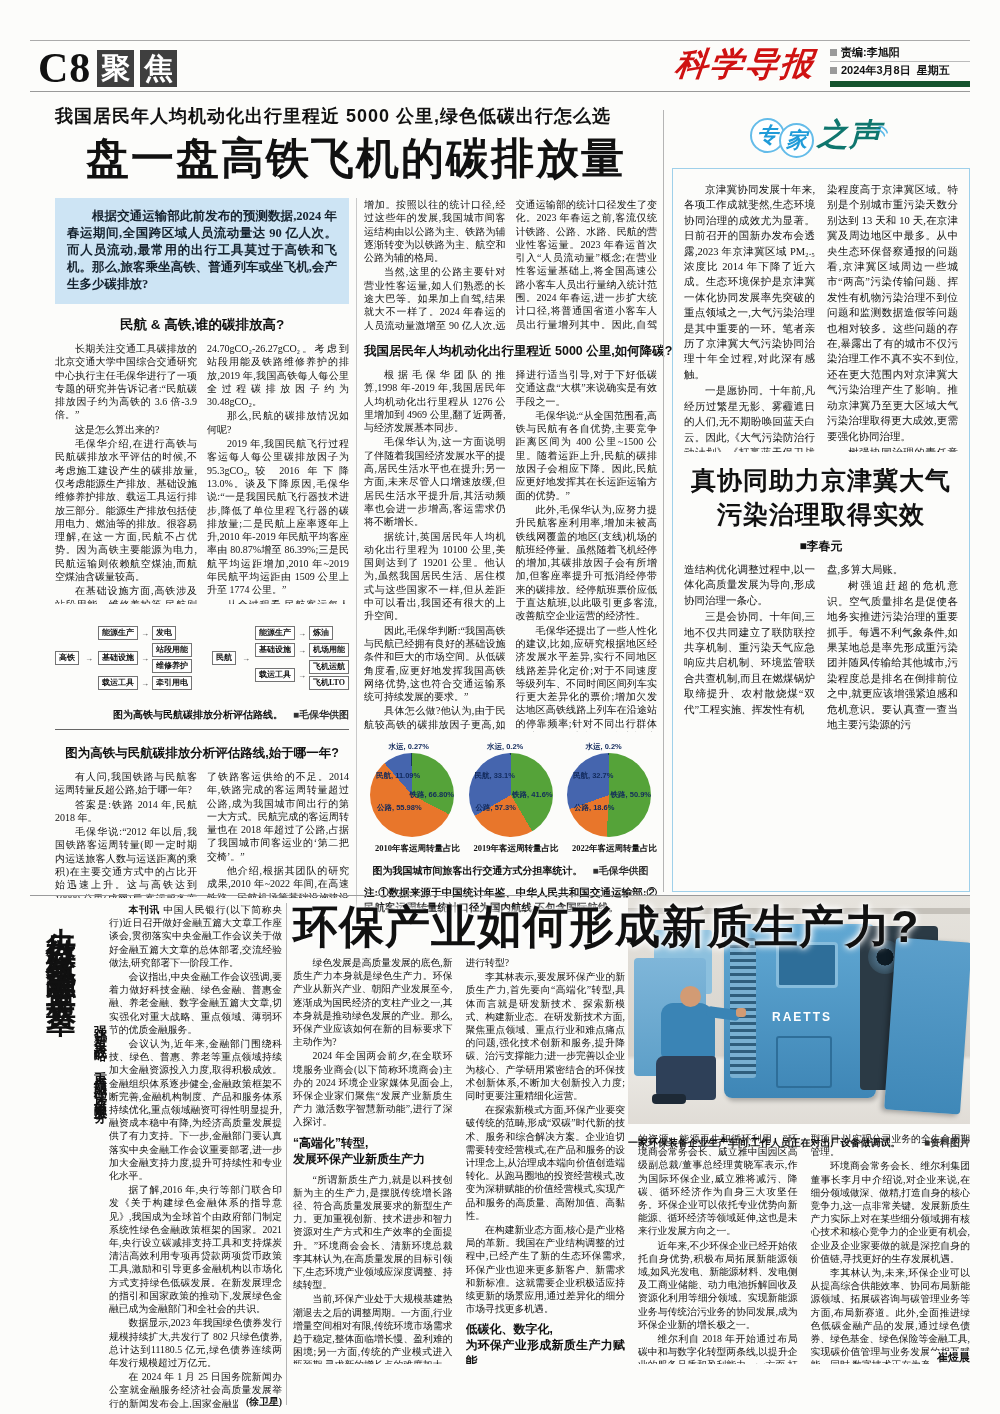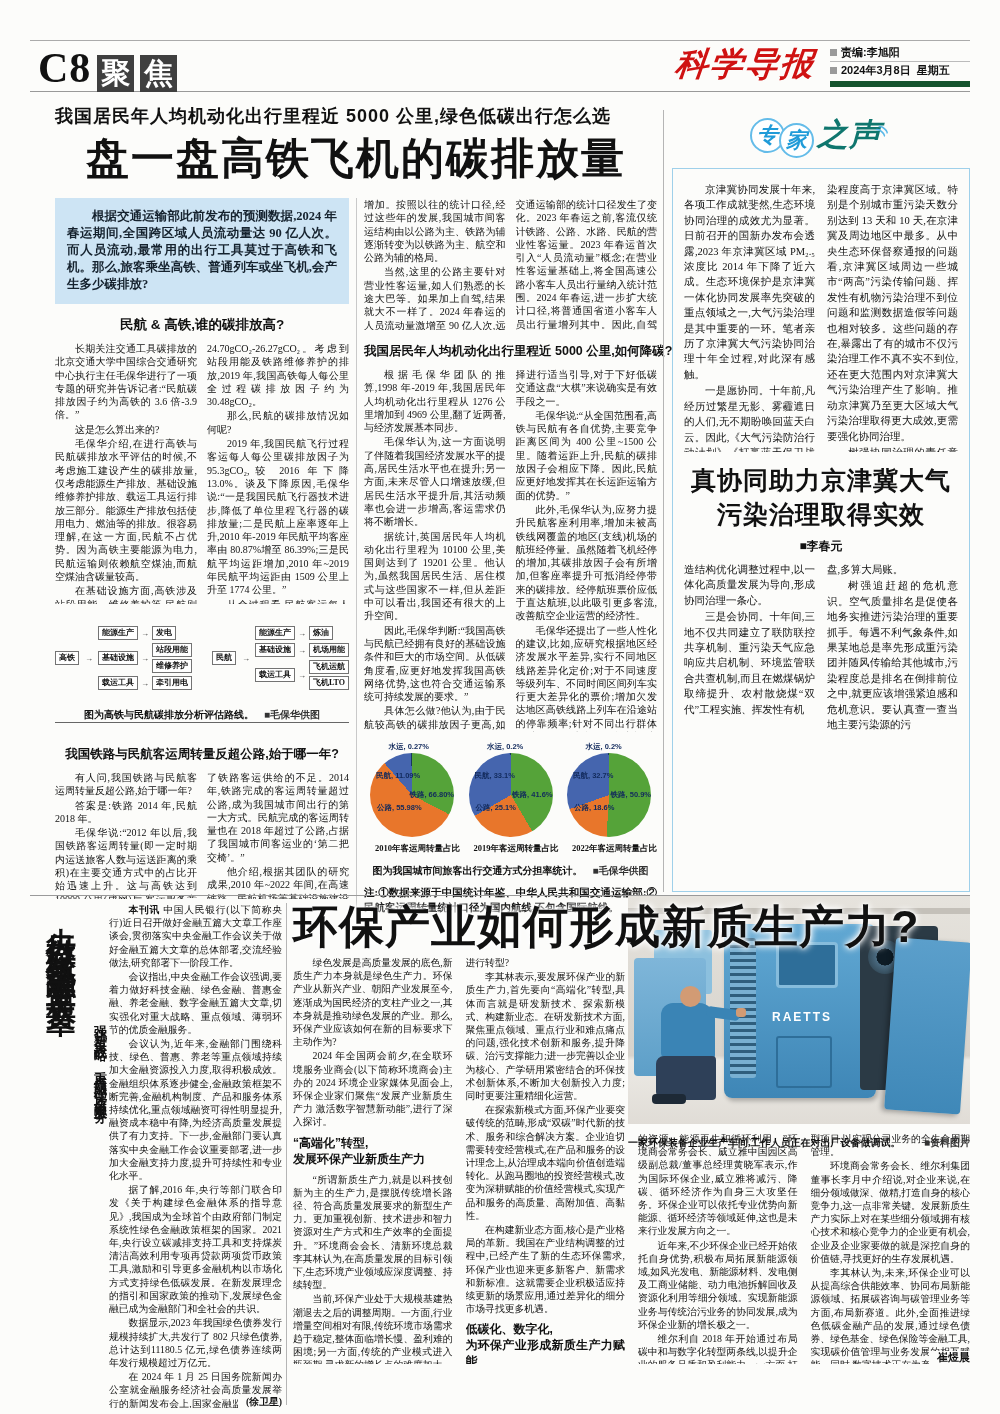--- a/index.html
+++ b/index.html
@@ -4,21 +4,21 @@
 <style>
 *{box-sizing:border-box;margin:0;padding:0}
 body{width:1000px;height:1414px;position:relative;background:#fcfcfa;color:#111;
   font-family:"Liberation Serif","DejaVu Serif",serif;overflow:hidden}
 .sans{font-family:"Liberation Sans","DejaVu Sans",sans-serif}
 p{margin:0 0 1px 0;text-indent:2em}
 .flush p:first-child{text-indent:0}
 
 #header{position:absolute;left:30px;top:26px;width:940px;height:66px;border-bottom:1px solid #999}
 .hdr-topline{position:absolute;left:0;top:14px;width:940px;border-top:1px solid #aaa}
-.hdr-left{position:absolute;left:8px;top:18px;display:flex;align-items:flex-end}
+.hdr-left{position:absolute;left:8px;top:18px;display:flex;align-items:center}
 .pageno{font-size:42px;font-weight:700;letter-spacing:1px}
 .blk{display:inline-block;width:37px;height:37px;background:#3f3f3f;color:#fff;
   font:900 29px/37px "Liberation Sans","DejaVu Sans",sans-serif;text-align:center;margin-left:6px}
 .masthead{position:absolute;right:155px;top:16px;color:#cf1212;
   font:italic 900 33px "Liberation Serif","DejaVu Serif",serif;transform:skewX(-6deg);letter-spacing:2px}
 .hdr-info{position:absolute;right:0;top:18px;width:140px;font:700 11px/17px "Liberation Sans","DejaVu Sans",sans-serif;border-bottom:6px solid #14532d;padding-bottom:2px}
 .hdr-info .row1{border-bottom:1px solid #bbb}
 .sq{display:inline-block;width:7px;height:7px;background:#9a9a9a;margin-right:4px}
 
 .vline{position:absolute;border-left:1px solid #b5b5b5}
@@ -41,22 +41,22 @@
 .h-sec3{height:364px}
 
 .diagram-row{display:flex;gap:10px;justify-content:space-between;margin:8px 0 4px;height:92px;align-items:center}
 .tree{display:flex;align-items:center;gap:5px}
 .tbox{border:1px solid #737373;background:#fff;font:700 8px/10px "Liberation Serif",serif;padding:1px 3px;white-space:nowrap}
 .troot{margin-right:1px}
 .tbranches{display:flex;flex-direction:column;gap:3px}
 .tbr{display:flex;align-items:center;gap:3px}
 .tarrow{font-size:8px;color:#333}
 .tleaves{display:flex;flex-direction:column;gap:2px}
-.caption-line{display:flex;justify-content:center;gap:10px;font:700 10px/14px "Liberation Serif",serif;
-  border-bottom:1px solid #666;margin-bottom:22px}
+.caption-line{display:flex;justify-content:flex-end;gap:10px;font:700 10px/14px "Liberation Serif",serif;
+  padding-bottom:7px;border-bottom:1px solid #666;margin-bottom:14px}
 .credit{color:#333}
 
 .pies{display:flex;justify-content:space-between;margin-top:8px}
 .pie-block{width:96px}
 .pie{width:84px;height:84px;border-radius:50%;position:relative;margin:13px auto 5px}
 .pie-label{position:absolute;font:700 7.5px/9px "Liberation Sans","DejaVu Sans",sans-serif;color:#122a5c;white-space:nowrap}
 .pl0{right:0;top:44%}.pl1{left:7px;top:60%}.pl2{left:6px;top:21%}.pl3{left:22%;top:-11px}
 .pie-title{font:700 8.5px/12px "Liberation Serif",serif;text-align:right;white-space:nowrap}
 .charts-caption{display:flex;justify-content:center;gap:10px;font:700 10px/14px "Liberation Serif",serif;margin-top:10px}
 .charts-note{font:700 10.5px/15px "Liberation Serif",serif;margin-top:7px;text-align:justify}
@@ -211,21 +211,21 @@
                   <div class="tbox">飞机LTO</div>
                 </div>
               </div>
             </div>
           </div>
       </div>
       <div class="caption-line">
         <span>图为高铁与民航碳排放分析评估路线。</span>
         <span class="credit">■毛保华供图</span>
       </div>
-      <div class="sec-head tight">我国铁路与民航客运周转量反超公路,始于哪一年?</div>
+      <div class="sec-head tight">图为高铁与民航碳排放分析评估路线,始于哪一年?</div>
       <div class="cols2 h-sec2">
         <div>
             <p>有人问,我国铁路与民航客运周转量反超公路,始于哪一年?</p>
             <p>答案是:铁路 2014 年,民航 2018 年。</p>
             <p>毛保华说:“2012 年以后,我国铁路客运周转量(即一定时期内运送旅客人数与运送距离的乘积)在主要交通方式中的占比开始迅速上升。这与高铁达到 10000 公里(成网)后,客运服务竞争力显著增强有关。2012 年以后,我国高铁网络发展迅速,极大地弥补</p>
           </div>
         <div class="flush">
             <p>了铁路客运供给的不足。2014 年,铁路完成的客运周转量超过公路,成为我国城市间出行的第一大方式。民航完成的客运周转量也在 2018 年超过了公路,占据了我国城市间客运业的‘第二把交椅’。”</p>
             <p>他介绍,根据其团队的研究成果,2010 年~2022 年间,在高速铁路、民航机场等基础设施建设与经济持续增长的背景下,我国民航和铁路客运周转量占比持续</p>
           </div>
@@ -263,21 +263,21 @@
               <span class="pie-label pl0">铁路, 66.80%</span>
               <span class="pie-label pl1">公路, 55.98%</span>
               <span class="pie-label pl2">民航, 11.09%</span>
               <span class="pie-label pl3">水运, 0.27%</span>
             </div>
           <div class="pie-title">2010年客运周转量占比</div>
         </div>
         <div class="pie-block">
           <div class="pie" style="background: conic-gradient(rgb(85, 163, 57) 0%, rgb(85, 163, 57) 41.6%, rgb(232, 118, 43) 41.6%, rgb(232, 118, 43) 66.7%, rgb(69, 101, 174) 66.7%, rgb(69, 101, 174) 99.8%, rgb(23, 55, 94) 99.8%, rgb(23, 55, 94) 100%);">
               <span class="pie-label pl0">铁路, 41.6%</span>
-              <span class="pie-label pl1">公路, 25.1%</span>
+              <span class="pie-label pl1">公路, 57.3%</span>
               <span class="pie-label pl2">民航, 33.1%</span>
               <span class="pie-label pl3">水运, 0.2%</span>
             </div>
           <div class="pie-title">2019年客运周转量占比</div>
         </div>
         <div class="pie-block">
           <div class="pie" style="background: conic-gradient(rgb(85, 163, 57) 0%, rgb(85, 163, 57) 50.9%, rgb(232, 118, 43) 50.9%, rgb(232, 118, 43) 69.5%, rgb(69, 101, 174) 69.5%, rgb(69, 101, 174) 99.8%, rgb(23, 55, 94) 99.8%, rgb(23, 55, 94) 100%);">
               <span class="pie-label pl0">铁路, 50.9%</span>
               <span class="pie-label pl1">公路, 18.6%</span>
               <span class="pie-label pl2">民航, 32.7%</span>

